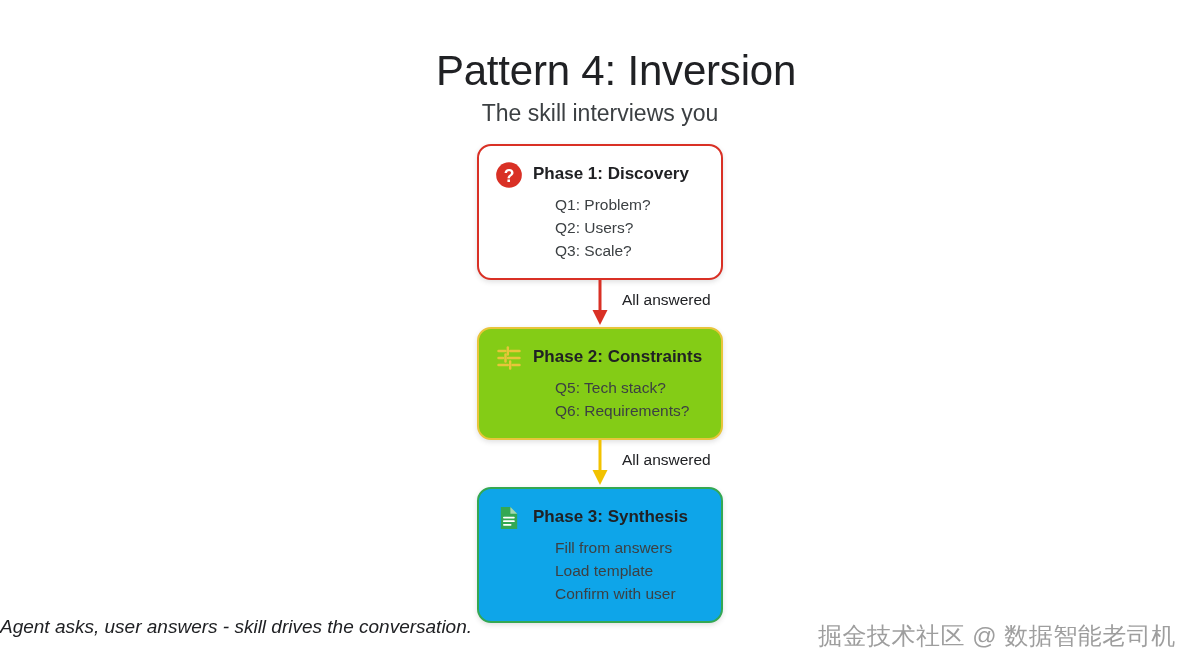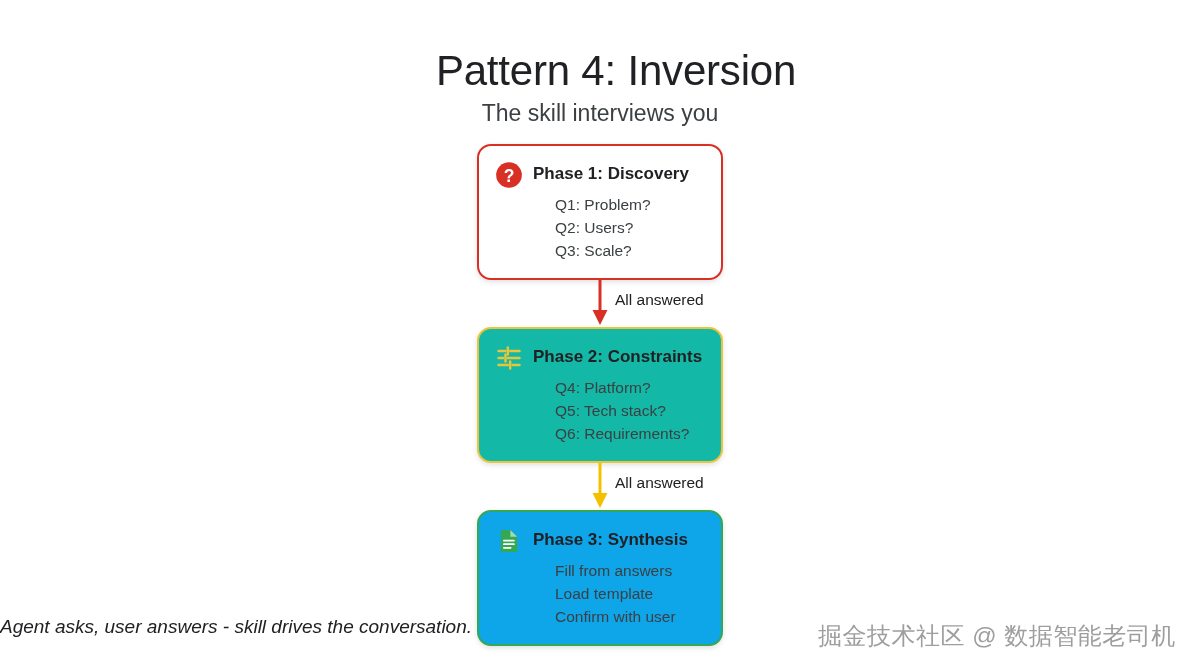--- a/index.html
+++ b/index.html
@@ -92,38 +92,38 @@
   .card-line {
     font-size: 15.5px;
     font-weight: 400;
     color: #3c4043;
     line-height: 23px;
     white-space: nowrap;
   }
 
   
   .card.red    { border-color: #d93025; background: #ffffff; }
-  .card.yellow { border-color: #e8c53a; background: #14b8a6; }
+  .card.yellow { border-color: #e8c53a; background: #84cc16; }
   .card.green  { border-color: #34a853; background: #0ea5e9; }
 
   
   .connector {
     position: relative;
     width: 246px;
     height: 47px;
   }
   .connector svg {
     position: absolute;
     left: 0;
     top: 0;
     display: block;
   }
   .connector-label {
     position: absolute;
-    left: 138px;
+    left: 145px;
     top: 10px;
     font-size: 15.5px;
     color: #202124;
     white-space: nowrap;
     line-height: 20px;
   }
 
   
   .caption {
     position: absolute;
@@ -195,21 +195,20 @@
           </g>
           <g stroke="#e8c53a" stroke-width="2.1" stroke-linecap="round">
             <line x1="11" y1="3" x2="11" y2="9"></line>
             <line x1="9" y1="9" x2="9" y2="15"></line>
             <line x1="13" y1="15" x2="13" y2="21"></line>
           </g>
         </svg>
         <div class="card-title">Phase 2: Constraints</div>
       </div>
       <div class="card-lines">
-        <div class="card-line">Q4: Platform?</div>
         <div class="card-line">Q5: Tech stack?</div>
         <div class="card-line">Q6: Requirements?</div>
       </div>
     </div>
 
     <div class="connector">
       <svg width="246" height="47" viewBox="0 0 246 47">
         <line x1="123" y1="0" x2="123" y2="33" stroke="#f2c200" stroke-width="3"></line>
         <polygon points="123,45 115.5,30 130.5,30" fill="#f2c200"></polygon>
       </svg>

